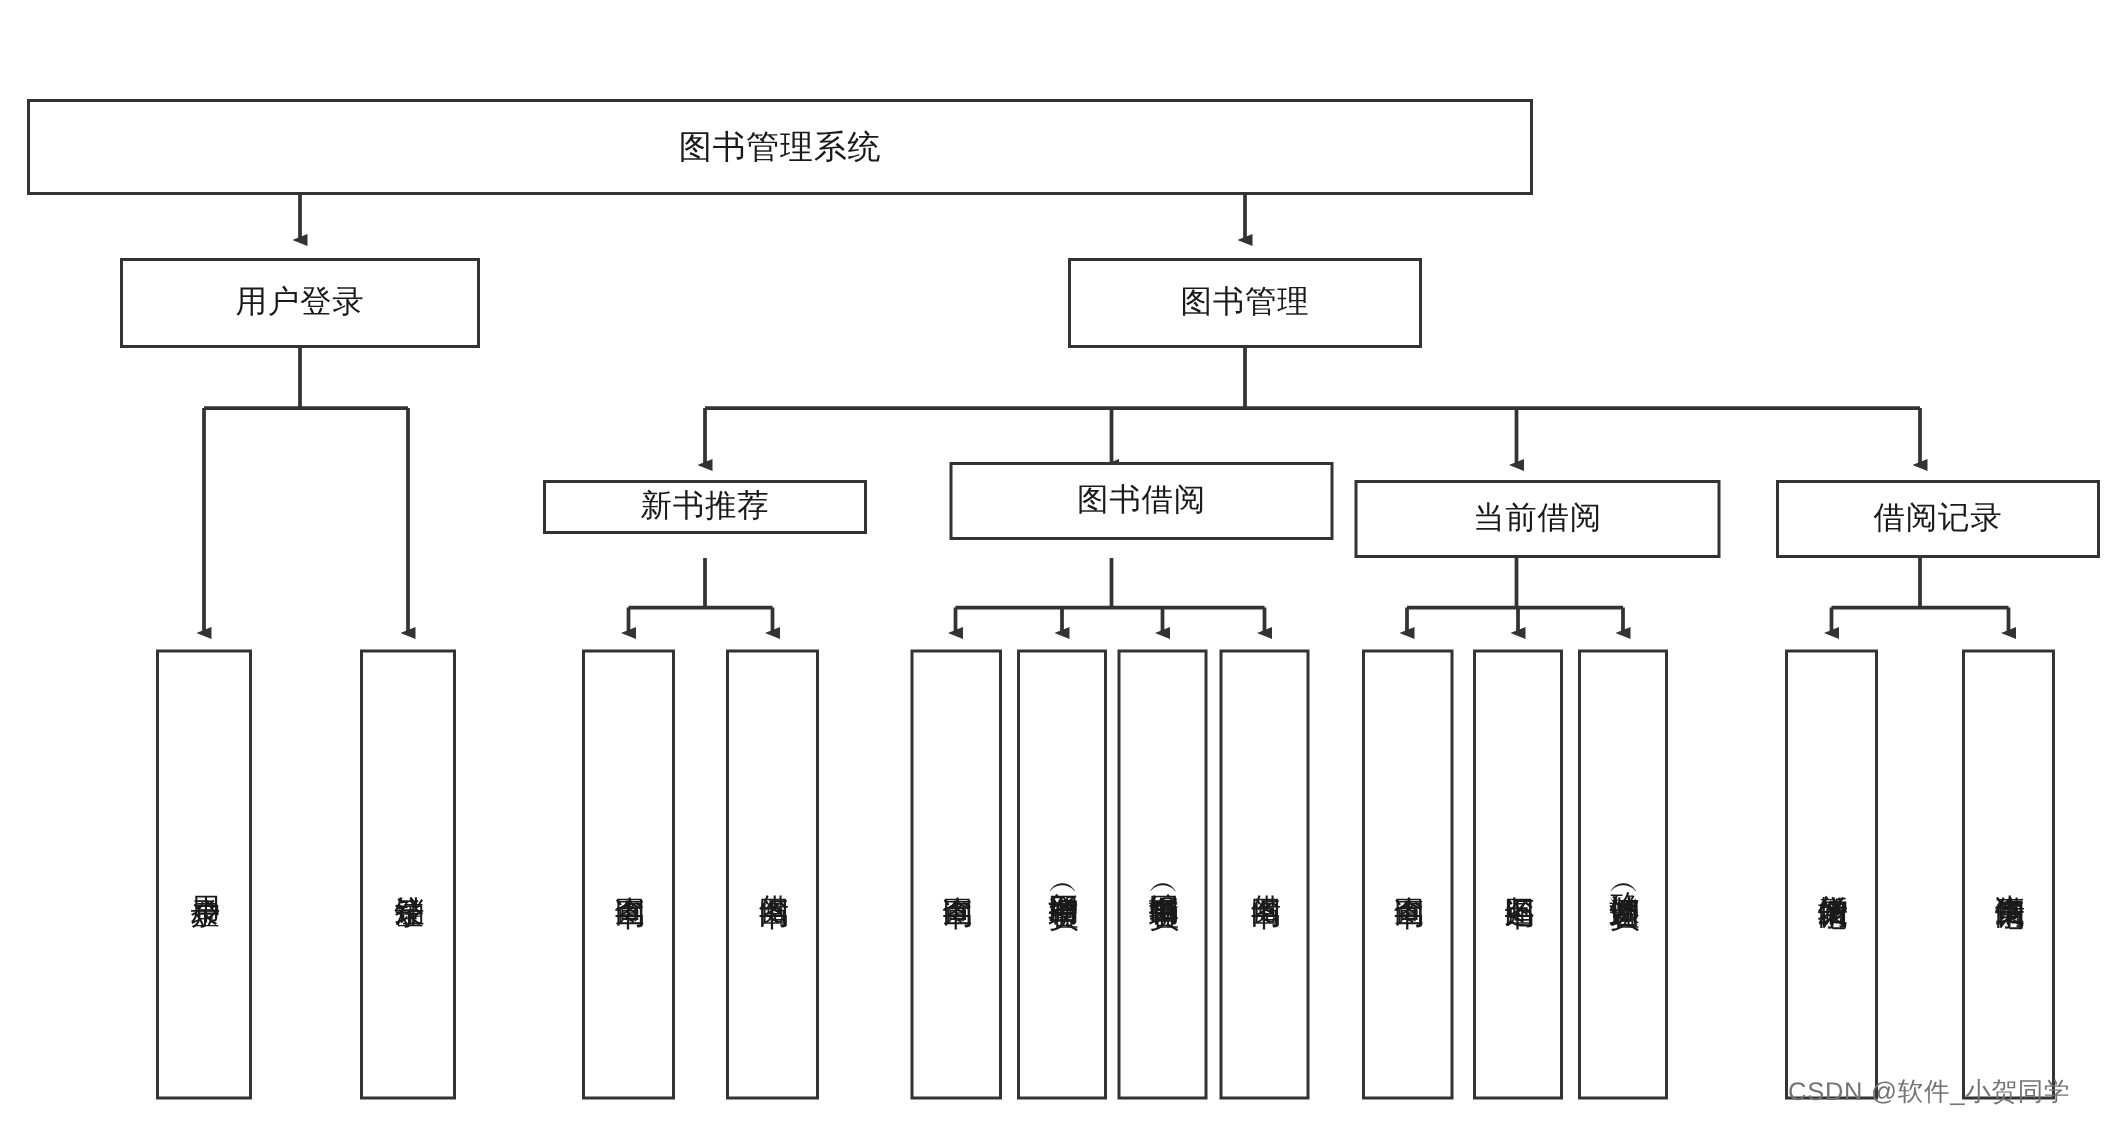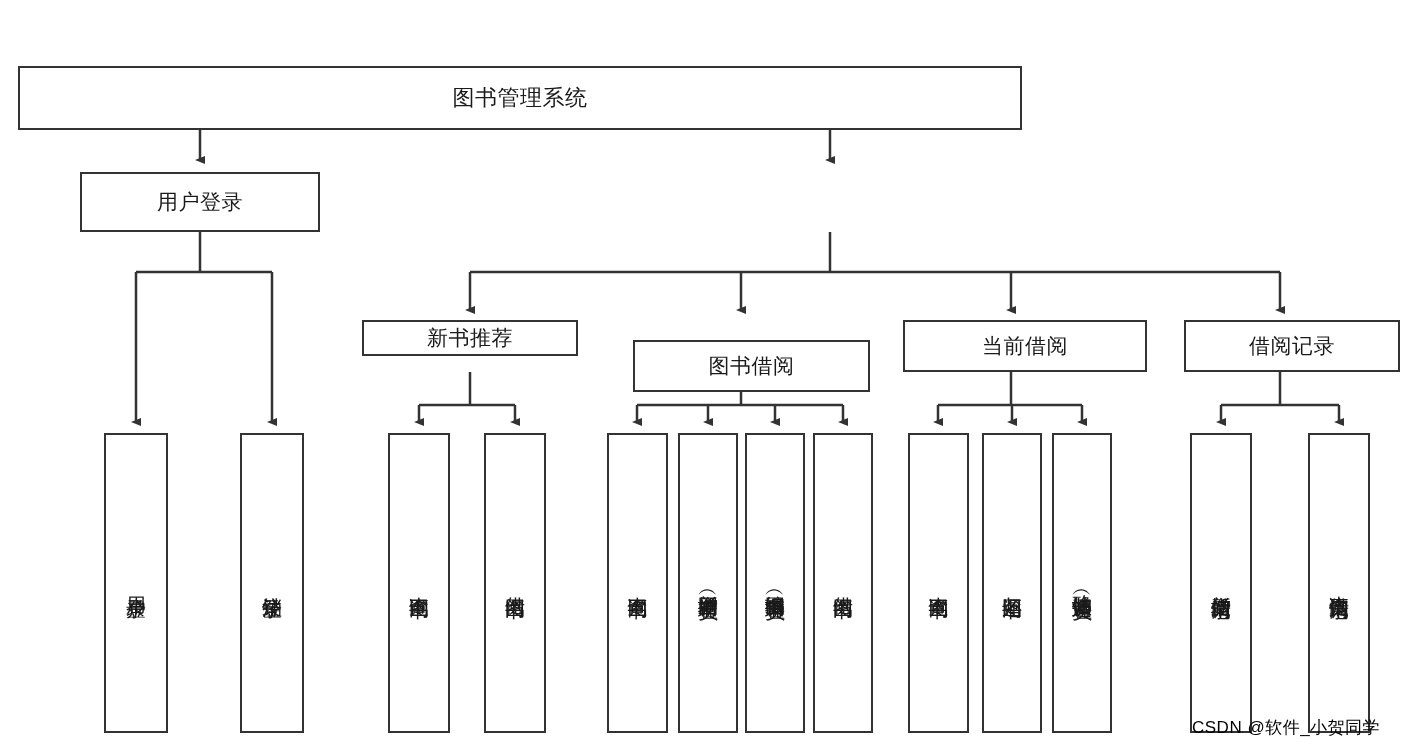--- a/index.html
+++ b/index.html
@@ -53,21 +53,21 @@
     text-align: center;
   }
   .node.v .vlabel {
     writing-mode: vertical-rl;
     text-orientation: upright;
     white-space: nowrap;
   }
   .watermark {
     position: absolute;
     font-size: 17px;
-    color: #000000;
+    color: #737373;
     white-space: nowrap;
     letter-spacing: 0.5px;
   }
 </style>
 </head>
 <body>
 
 <div id="canvas">
 
   <svg id="wires" viewBox="0 0 1405 747">
@@ -120,25 +120,28 @@
     </g>
   </svg>
 
   <div class="node h root" style="left:18px; top:31px; width:1004px; height:64px;margin-top:35px;">
     <span>图书管理系统</span>
   </div>
 
   <div class="node h" style="left:80px; top:172px; width:240px; height:60px;">
     <span>用户登录</span>
   </div>
+  <div class="node h" style="left:712px; top:172px; width:236px; height:60px;">
+    <span>图书管理</span>
+  </div>
 
   <div class="node h" style="left:362px; top:320px; width:216px; height:36px;">
     <span>新书推荐</span>
   </div>
-  <div class="node h" style="left:633px; top:340px; width:237px; height:52px;">
+  <div class="node h" style="left:633px; top:308px; width:256px; height:52px;">
     <span>图书借阅</span>
   </div>
   <div class="node h" style="left:903px; top:320px; width:244px; height:52px;">
     <span>当前借阅</span>
   </div>
   <div class="node h" style="left:1172px; top:320px; width:216px; height:52px;margin-left:12px;">
     <span>借阅记录</span>
   </div>
 
   <div class="node v" style="left:104px; top:433px; width:64px; height:300px;">

